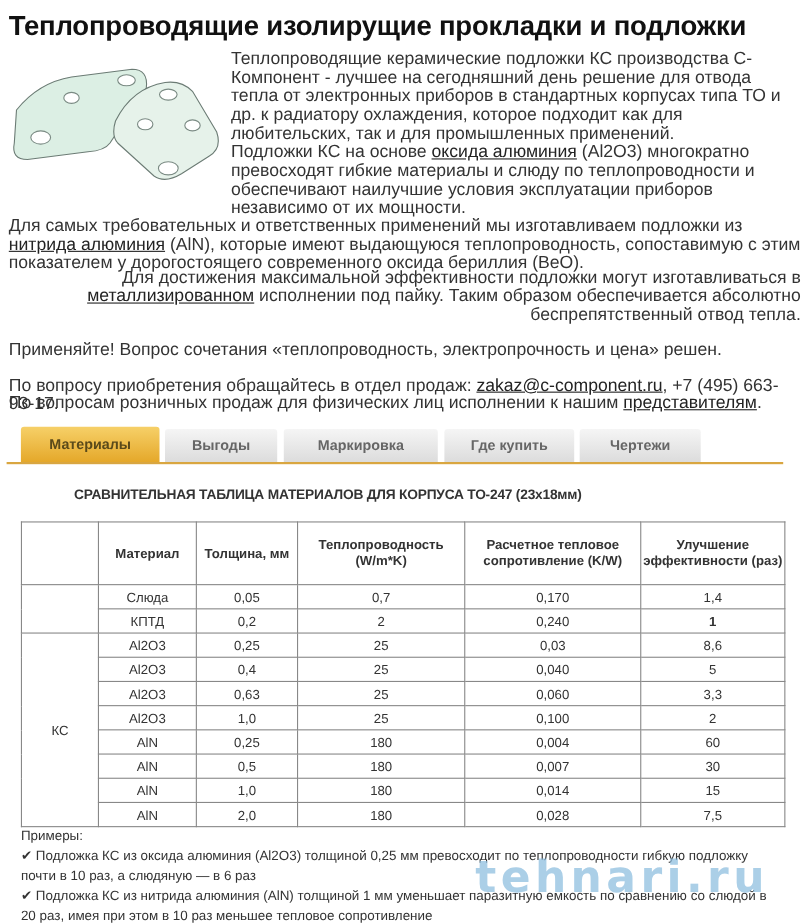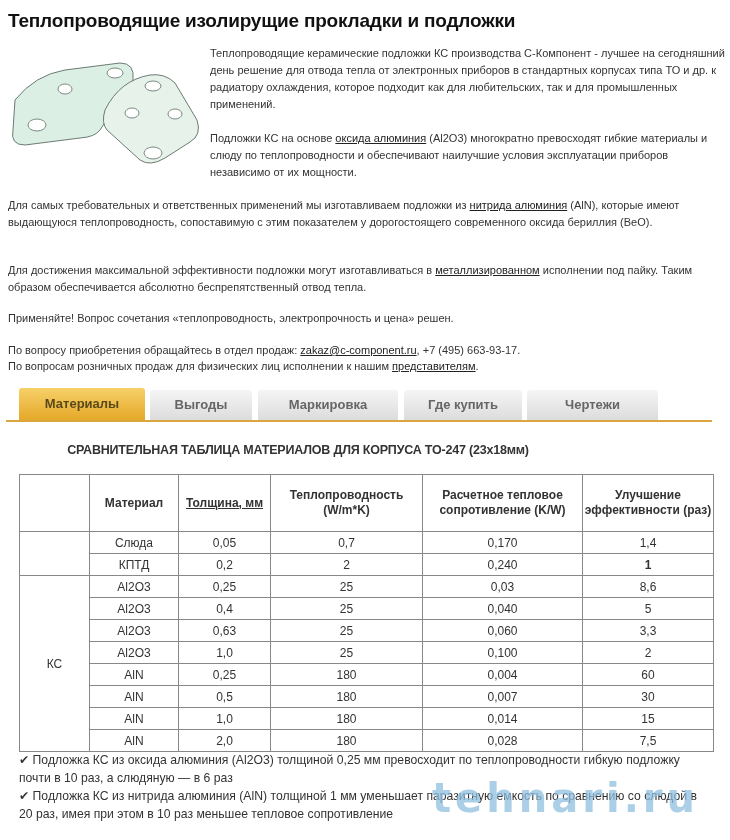--- a/index.html
+++ b/index.html
@@ -1,20 +1,20 @@
 <!DOCTYPE html>
 <html><head>
 <meta charset="utf-8">
 <style>
   html, body { margin:0; padding:0; background:#ffffff; }
   body { width:730px; height:840px; overflow:hidden; position:relative;
          font-family:"Liberation Sans", sans-serif; color:#333333; }
-  .title { position:absolute; left:8px; top:10px; font-size:19px; font-weight:bold; color:#111; letter-spacing:-0.2px; }
+  .title { position:absolute; left:8px; top:10px; font-size:25px; font-weight:bold; color:#111; letter-spacing:-0.2px; }
   .img { position:absolute; left:5px; top:45px; width:200px; height:120px; }
-  .p { position:absolute; font-size:11px; line-height:17px; color:#333; }
+  .p { position:absolute; font-size:16px; line-height:17px; color:#333; }
   .p a { color:#222; }
   .tabs { position:absolute; left:6px; top:388px; width:706px; height:32px; border-bottom:2px solid #d9a640; }
   .tab { position:absolute; top:2px; height:30px; line-height:30px; text-align:center; font-size:13px; font-weight:bold; color:#666;
          background:linear-gradient(#f5f5f5,#dcdcdc); border-radius:3px 3px 0 0; cursor:pointer; }
   .tab.active { background:linear-gradient(#f6d068,#e5a82a); color:#5a4a1a; top:0; height:32px; line-height:32px; }
   .tbl-title { position:absolute; left:0; width:596px; top:443px; text-align:center; font-size:12.5px; font-weight:bold; color:#333; letter-spacing:-0.2px; }
   table { position:absolute; left:19px; top:474px; border-collapse:collapse; font-size:12px; color:#333;border-radius:16px; }
   td, th { border:1px solid #888; text-align:center; padding:0; }
   th { font-weight:bold; font-size:12px; line-height:15px; }
   td { height:21px; }
@@ -42,49 +42,49 @@
 <div class="p" style="left:210px; top:45px; width:515px;">Теплопроводящие керамические подложки КС производства С-Компонент - лучшее на сегодняшний день решение для отвода тепла от электронных приборов в стандартных корпусах типа ТО и др. к радиатору охлаждения, которое подходит как для любительских, так и для промышленных применений.</div>
 
 <div class="p" style="left:210px; top:130px; width:515px;">
   <span>Подложки КС на основе </span><a href="#">оксида алюминия</a><span> (Al2O3) многократно превосходят гибкие материалы и слюду по теплопроводности и обеспечивают наилучшие условия эксплуатации приборов независимо от их мощности.</span>
 </div>
 
 <div class="p" style="left:8px; top:197px; width:720px;">
   <span>Для самых требовательных и ответственных применений мы изготавливаем подложки из </span><a href="#">нитрида алюминия</a><span> (AlN), которые имеют выдающуюся теплопроводность, сопоставимую с этим показателем у дорогостоящего современного оксида бериллия (BeO).</span>
 </div>
 
-<div class="p" style="left:8px; top:262px; width:720px;">
+<div class="p" style="left:8px; top:244px; width:720px;text-align:right;">
   <span>Для достижения максимальной эффективности подложки могут изготавливаться в </span><a href="#">металлизированном</a><span> исполнении под пайку. Таким образом обеспечивается абсолютно беспрепятственный отвод тепла.</span>
 </div>
 
 <div class="p" style="left:8px; top:310px; width:720px;">Применяйте! Вопрос сочетания «теплопроводность, электропрочность и цена» решен.</div>
 
 <div class="p" style="left:8px; top:342px; width:720px;">
   <span>По вопросу приобретения обращайтесь в отдел продаж: </span><a href="#">zakaz@c-component.ru</a><span>, +7 (495) 663-93-17.</span>
 </div>
 <div class="p" style="left:8px; top:358px; width:720px;">
   <span>По вопросам розничных продаж для физических лиц исполнении к нашим </span><a href="#">представителям</a><span>.</span>
 </div>
 
 <div class="tabs">
   <div class="tab active" style="left:13px; width:126px;">Материалы</div>
   <div class="tab" style="left:144px; width:102px;">Выгоды</div>
   <div class="tab" style="left:252px; width:140px;">Маркировка</div>
   <div class="tab" style="left:398px; width:118px;">Где купить</div>
-  <div class="tab" style="left:521px; width:131px;">Чертежи</div>
+  <div class="tab" style="left:521px; width:110px;">Чертежи</div>
 </div>
 
 <div class="tbl-title">СРАВНИТЕЛЬНАЯ ТАБЛИЦА МАТЕРИАЛОВ ДЛЯ КОРПУСА ТО-247 (23х18мм)</div>
 
 <table>
   <tbody>
       <tr style="height:57px;">
     <th style="width:69px;"></th>
     <th style="width:88px;">Материал</th>
-    <th style="width:91px;text-decoration:underline;">Толщина, мм</th>
+    <th style="width:91px;">Толщина, мм</th>
     <th style="width:151px;">Теплопроводность (W/m*K)</th>
     <th style="width:159px;">Расчетное тепловое сопротивление (K/W)</th>
     <th style="width:130px;">Улучшение эффективности (раз)</th>
   </tr>
   <tr>
     <td rowspan="2"></td>
     <td>Слюда</td>
         <td>0,05</td>
         <td>0,7</td>
         <td>0,170</td>
@@ -151,17 +151,18 @@
     <td>AlN</td>
         <td>2,0</td>
         <td>180</td>
         <td>0,028</td>
         <td>7,5</td>
   </tr>
 </tbody>
   </table>
 
 <div class="ex">
+  <div>Примеры:</div>
   <div><span>✔</span> <span>Подложка КС из оксида алюминия (Al2O3) толщиной 0,25 мм превосходит по теплопроводности гибкую подложку почти в 10 раз, а слюдяную — в 6 раз</span></div>
   <div><span>✔</span> <span>Подложка КС из нитрида алюминия (AlN) толщиной 1 мм уменьшает паразитную емкость по сравнению со слюдой в 20 раз, имея при этом в 10 раз меньшее тепловое сопротивление</span></div>
 </div>
 
 <div class="watermark">tehnari.ru</div>
 
 </body></html>

